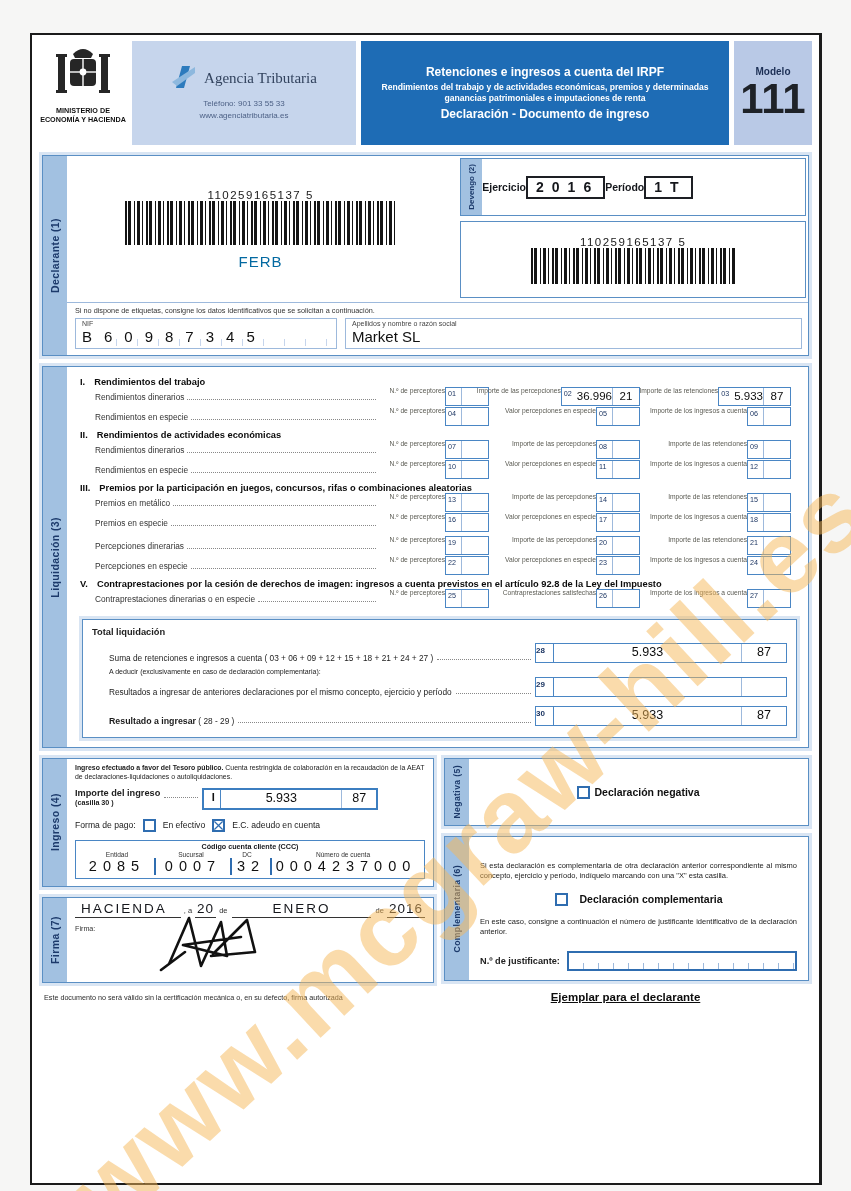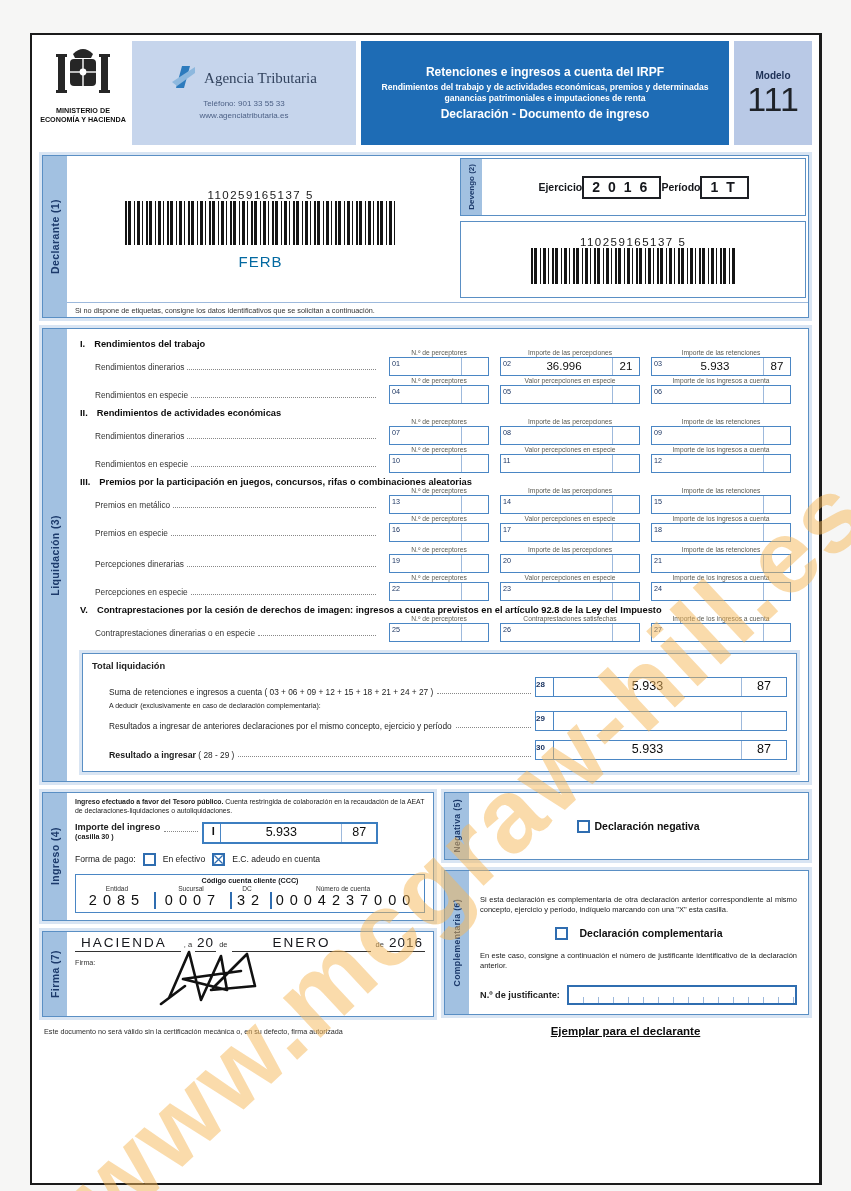--- a/index.html
+++ b/index.html
@@ -12,58 +12,58 @@
   .agencia{width:224px;background:#c6d5ec;display:flex;flex-direction:column;align-items:center;justify-content:center;gap:5px;box-sizing:border-box}
   .ag-row{display:flex;align-items:center;gap:7px}
   .ag-name{font-family:"Liberation Serif",serif;font-size:15px;color:#32435e}
   .ag-small{font-size:8px;color:#4d6186;text-align:center;line-height:1.5}
   .titlebox{flex:1;background:#1e6cb5;color:#fff;text-align:center;display:flex;flex-direction:column;justify-content:center;gap:3px;padding:4px 12px;box-sizing:border-box}
   .t1{font-size:12px;font-weight:bold}
   .t2{font-size:8.6px;font-weight:bold;line-height:1.3}
   .t3{font-size:12px;font-weight:bold}
   .modelo{width:78px;background:#b9c9e6;display:flex;flex-direction:column;align-items:center;justify-content:center;gap:1px}
   .ml{font-size:10px;font-weight:bold;color:#1c2f55}
-  .mn{font-size:34px;font-weight:normal;color:#1e2228;line-height:1}
+  .mn{font-size:42px;font-weight:bold;color:#1e2228;line-height:1}
   
   .panel{border:1px solid #5a8fc4;box-shadow:0 0 0 3px #d9e5f3;background:#fff;display:flex;margin:10px 3px 0 3px;box-sizing:border-box}
   .strip{width:24px;background:#a2c1e1;display:flex;align-items:center;justify-content:center;flex:none}
   .strip span{writing-mode:vertical-rl;transform:rotate(180deg);font-size:10.5px;font-weight:bold;color:#1c3a6b;letter-spacing:.4px;white-space:nowrap}
   .strip.sm span{font-size:8.6px}
   .pc{flex:1;min-width:0}
   
   .dec-top{display:flex;height:146px}
   .dec-left{flex:1.12;display:flex;flex-direction:column;align-items:center;justify-content:center}
   .bc-num{font-size:11.5px;letter-spacing:1.5px;color:#1a1a1a}
   .barcode{background:repeating-linear-gradient(90deg,#141414 0 2px,transparent 2px 3px,#141414 3px 6px,transparent 6px 9px,#141414 9px 10px,transparent 10px 12px,#141414 12px 15px,transparent 15px 17px,#141414 17px 18px,transparent 18px 21px)}
   .bc1{width:272px;height:44px}
   .bc-cap{font-size:15px;margin-top:8px;letter-spacing:1px;color:#0369a1}
   .dec-right{flex:1;display:flex;flex-direction:column;gap:5px;padding:2px 2px 4px 6px;box-sizing:border-box}
   .devengo{border:1px solid #5a8fc4;display:flex;height:56px}
   .dev-strip{width:21px;background:#a2c1e1;display:flex;align-items:center;justify-content:center}
   .dev-strip span{writing-mode:vertical-rl;transform:rotate(180deg);font-size:8px;font-weight:bold;color:#1c3a6b;white-space:nowrap}
-  .dev-row{flex:1;display:flex;align-items:center;justify-content:center;gap:0;font-size:10.5px;font-weight:bold;color:#15171c}
+  .dev-row{flex:1;display:flex;align-items:center;gap:0;font-size:10.5px;font-weight:bold;color:#15171c}
   .comb{border:2px solid #1d1f24;padding:0 4px 0 8px;font-size:14px;font-weight:bold;letter-spacing:8px;background:#fff;line-height:19px;color:#15171c}
   .bc2box{border:1px solid #5a8fc4;flex:1;display:flex;flex-direction:column;align-items:center;justify-content:center}
   .bc2{width:205px;height:36px}
   .dec-note{font-size:7.3px;color:#333;border-top:1px solid #9db9dc;padding:3px 4px 2px 8px}
   .dec-fields{display:flex;gap:8px;padding:1px 6px 6px 8px}
   .fieldbox{border:1px solid #9db9dc;padding:1px 6px 2px;background:#fff;box-sizing:border-box}
   .fl{font-size:7px;color:#444}
   .fv{font-size:15px;color:#101010;line-height:19px}
   .nifb{width:262px}
   .nifb .fv{letter-spacing:12px;background:repeating-linear-gradient(90deg,transparent 0 20px,#c6d5ec 20px 21px);background-position:14px bottom;background-size:100% 7px;background-repeat:repeat-x}
   .nameb{flex:1}
   
   .liq-c{padding:7px 9px 6px 13px}
   .sec{margin-bottom:4px}
   .sec-title{font-size:9.3px;font-weight:bold;color:#0c0c0c;display:flex;gap:9px;margin:3px 0 0}
   .lrow{display:grid;grid-template-columns:298px 100px 140px 140px;column-gap:11px;margin-bottom:1px}
   .lbl-cell{display:flex;align-items:flex-end;font-size:8.3px;color:#333;padding:0 0 4px 15px;white-space:nowrap;overflow:hidden}
   .leader{flex:1;border-bottom:1px dotted #888;margin:0 2px 2px 3px}
-  .bcol{display:flex;flex-direction:column;justify-content:flex-end}
+  .bcol{display:flex;flex-direction:row;justify-content:flex-end}
   .bhead{font-size:6.7px;color:#5a5a52;text-align:center;white-space:nowrap;margin-bottom:1px}
   .fbox{height:17px;border:1px solid #4a86c4;display:flex;background:#fff}
   .code{width:15px;font-size:7.2px;color:#16305e;padding:1px 0 0 2px;box-sizing:border-box}
   .val{flex:1;text-align:center;font-size:11.5px;color:#0d0d0d;line-height:16px}
   .cents{width:26px;border-left:1px solid #9db9dc;text-align:center;font-size:11.5px;line-height:16px;color:#0d0d0d}
   .total{border:1px solid #5a8fc4;box-shadow:0 0 0 3px #d9e5f3;margin:11px 2px 3px;padding:5px 9px 9px}
   .tt{font-size:9.3px;font-weight:bold;margin:2px 0 6px}
   .trow{display:flex;align-items:flex-end;margin:2px 0 2px 17px}
   .tlabel{font-size:8.3px;color:#1c1c1c;white-space:nowrap}
   .tlabel b{font-size:8.8px}
@@ -201,20 +201,30 @@
               <span class="comb">1T</span>
             </div>
           </div>
           <div class="bc2box">
             <div class="bc-num">110259165137 5</div>
             <div class="barcode bc2"></div>
           </div>
         </div>
       </div>
       <div class="dec-note">Si no dispone de etiquetas, consigne los datos identificativos que se solicitan a continuación.</div>
+      <div class="dec-fields">
+        <div class="fieldbox nifb">
+          <div class="fl">NIF</div>
+          <div class="fv">B60987345</div>
+        </div>
+        <div class="fieldbox nameb">
+          <div class="fl">Apellidos y nombre o razón social</div>
+          <div class="fv">Market SL</div>
+        </div>
+      </div>
     </div>
   </div>
 
   <div class="panel">
     <div class="strip">
         <span>Liquidación (3)</span>
       </div>
     <div class="pc liq-c">
 
       <div class="sec">

